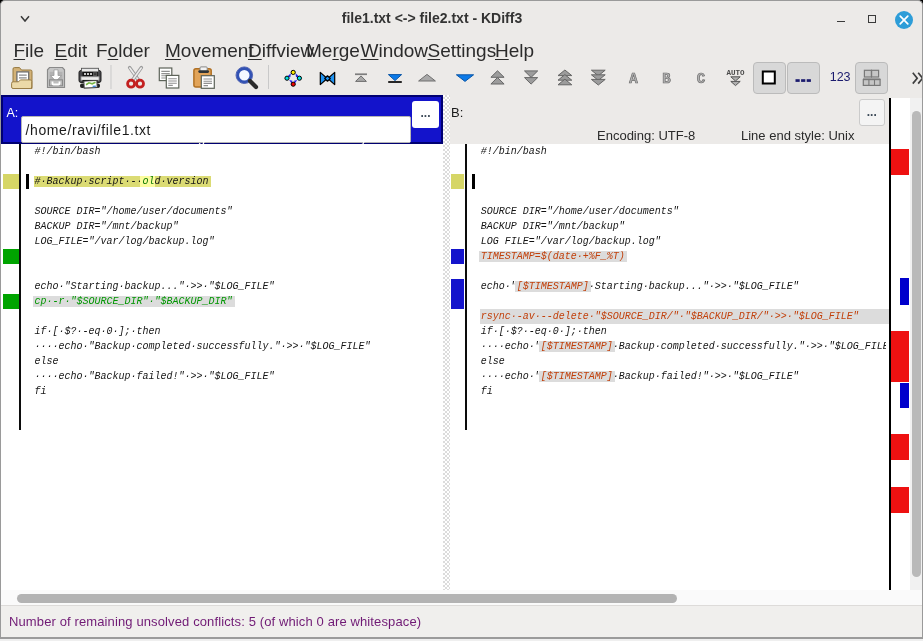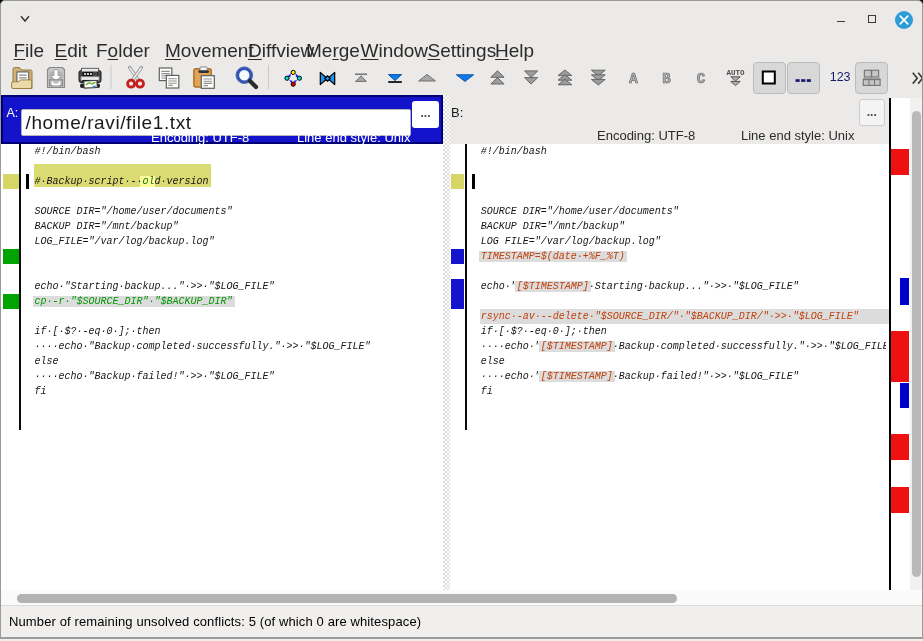--- a/index.html
+++ b/index.html
@@ -16,22 +16,22 @@
   #menu{position:absolute;left:0;top:36px;width:100%;height:22px;font-size:19px;color:#2b2b2b;}
   #menu span{position:absolute;top:3px;}
   #menu u{text-decoration-thickness:1px;text-underline-offset:2px;}
   
   #tools{position:absolute;left:0;top:58px;width:100%;height:36px;border-bottom:1px solid #e2e0de;}
   .tbtn{position:absolute;top:3px;height:30px;background:#d8d8d8;border:1px solid #bbb;border-radius:4px;}
   
   #hdrA{position:absolute;z-index:5;left:0;top:94px;width:442px;height:49px;box-sizing:border-box;
         background:#1313cb;border:2px solid #000072;}
   #hdrB{position:absolute;z-index:5;left:448px;top:94px;width:440px;height:49px;background:#eceae8;}
-  .finput{position:absolute;top:12px;height:27px;box-sizing:border-box;background:#fff;
-        border:1px solid #b5b5b5;border-radius:2px;font-size:19px;color:#1a1a1a;
+  .finput{position:absolute;top:19px;height:27px;box-sizing:border-box;background:#fff;
+        border:1px solid #b5b5b5;border-radius:2px;font-size:14px;color:#1a1a1a;
         line-height:26px;padding-left:4px;letter-spacing:.6px;}
   .fbtn{position:absolute;top:4px;height:27px;box-sizing:border-box;border-radius:3px;
         text-align:center;color:#3c4a58;font-weight:bold;font-size:12px;line-height:25px;}
   .enc{position:absolute;top:33px;font-size:13px;}
   
   #split{position:absolute;z-index:6;left:441.5px;top:94px;width:7px;height:495px;background:#fff;
      background-image:linear-gradient(45deg,#dcdcdc 25%,transparent 25%,transparent 75%,#dcdcdc 75%),
                       linear-gradient(45deg,#dcdcdc 25%,transparent 25%,transparent 75%,#dcdcdc 75%);
      background-size:4px 4px;background-position:0 0,2px 2px;}
   
@@ -39,47 +39,48 @@
   .pane{position:absolute;top:49px;height:446px;overflow:hidden;}
   #paneA{left:0;width:441.5px;}
   #paneB{left:448.5px;width:439.5px;}
   .ln{position:absolute;white-space:pre;font-family:"Liberation Mono",monospace;
       font-size:10px;line-height:15px;height:15px;color:#141414;font-style:italic;}
   #paneA .ln{left:33.5px;}
   #paneB .ln{left:31.3px;}
   .vline{position:absolute;top:0;height:285.5px;background:#0c0c0c;}
   .cur{position:absolute;width:3.2px;height:15.5px;background:#000;top:29.5px;}
   .mk{position:absolute;}
-  .ybg{background:#dbdb74;padding:12px 2px 0 1px;margin-left:-1px;}
+  .ybg{background:#dbdb74;padding:0 2px 0 1px;margin-left:-1px;}
   .hlA{background:#fcfc9e;color:#0a7a00;padding-left:2.5px;margin-left:-2.5px;}
   .hlB{background:#fcfc9e;color:#1414cc;padding-left:2.5px;margin-left:-2.5px;}
   .gbg{background:#dcdcdc;padding:0 2px;margin:0 -2px;}
   .grn{color:#009600;}
   .blu{color:#c2410c;}
   
   #bclip{position:absolute;left:0;top:0;width:436px;height:446px;overflow:hidden;}
   #ovborder{position:absolute;left:888px;top:3px;width:2px;height:492px;background:#000;}
   .ov{position:absolute;}
   #vsb{position:absolute;left:908.5px;top:3px;width:13px;height:492px;background:#f1f1f1;}
   #vsbthumb{position:absolute;left:2.5px;top:13px;width:8.5px;height:466px;background:#b9b9b9;border-radius:4.5px;}
   #hsb{position:absolute;left:0;top:589px;width:923px;height:15px;background:#fafafa;}
   #hsbthumb{position:absolute;left:16px;top:4px;width:660px;height:9px;background:#b3b3b3;border-radius:4.5px;}
   
   #status{position:absolute;left:0;top:604px;width:100%;height:34px;background:#f0efed;
-      border-top:1px solid #dddbd9;font-size:13px;color:#000000;}
+      border-top:1px solid #dddbd9;font-size:13px;color:#701a75;}
   #status div{position:absolute;left:8px;top:7.5px;letter-spacing:.12px;}
 </style>
 </head>
 <body>
 <div id="win">
 
   <div id="title">
     <svg class="abs" style="left:19px;top:13.5px" width="10" height="8" viewBox="0 0 10 8">
       <path d="M1 1.2 L5 6 L9 1.2" fill="none" stroke="#3a3a3a" stroke-width="1.5"></path>
     </svg>
+    <div class="txt">file1.txt &lt;-&gt; file2.txt - KDiff3</div>
     <div class="abs" style="left:836px;top:19.8px;width:8px;height:1.5px;background:#3a3a3a"></div>
     <div class="abs" style="left:866.5px;top:13.5px;width:8px;height:8px;box-sizing:border-box;border:1.4px solid #3a3a3a"></div>
     <svg class="abs" style="left:894px;top:10px" width="18" height="18" viewBox="0 0 18 18">
       <circle cx="9" cy="9" r="9" fill="#2d9dd8"></circle>
       <path d="M5.2 5.2 L12.8 12.8 M12.8 5.2 L5.2 12.8" stroke="#fff" stroke-width="1.7" stroke-linecap="round"></path>
     </svg>
   </div>
 
   <div id="menu">
     <span style="left:12.5px"><u>F</u>ile</span>

